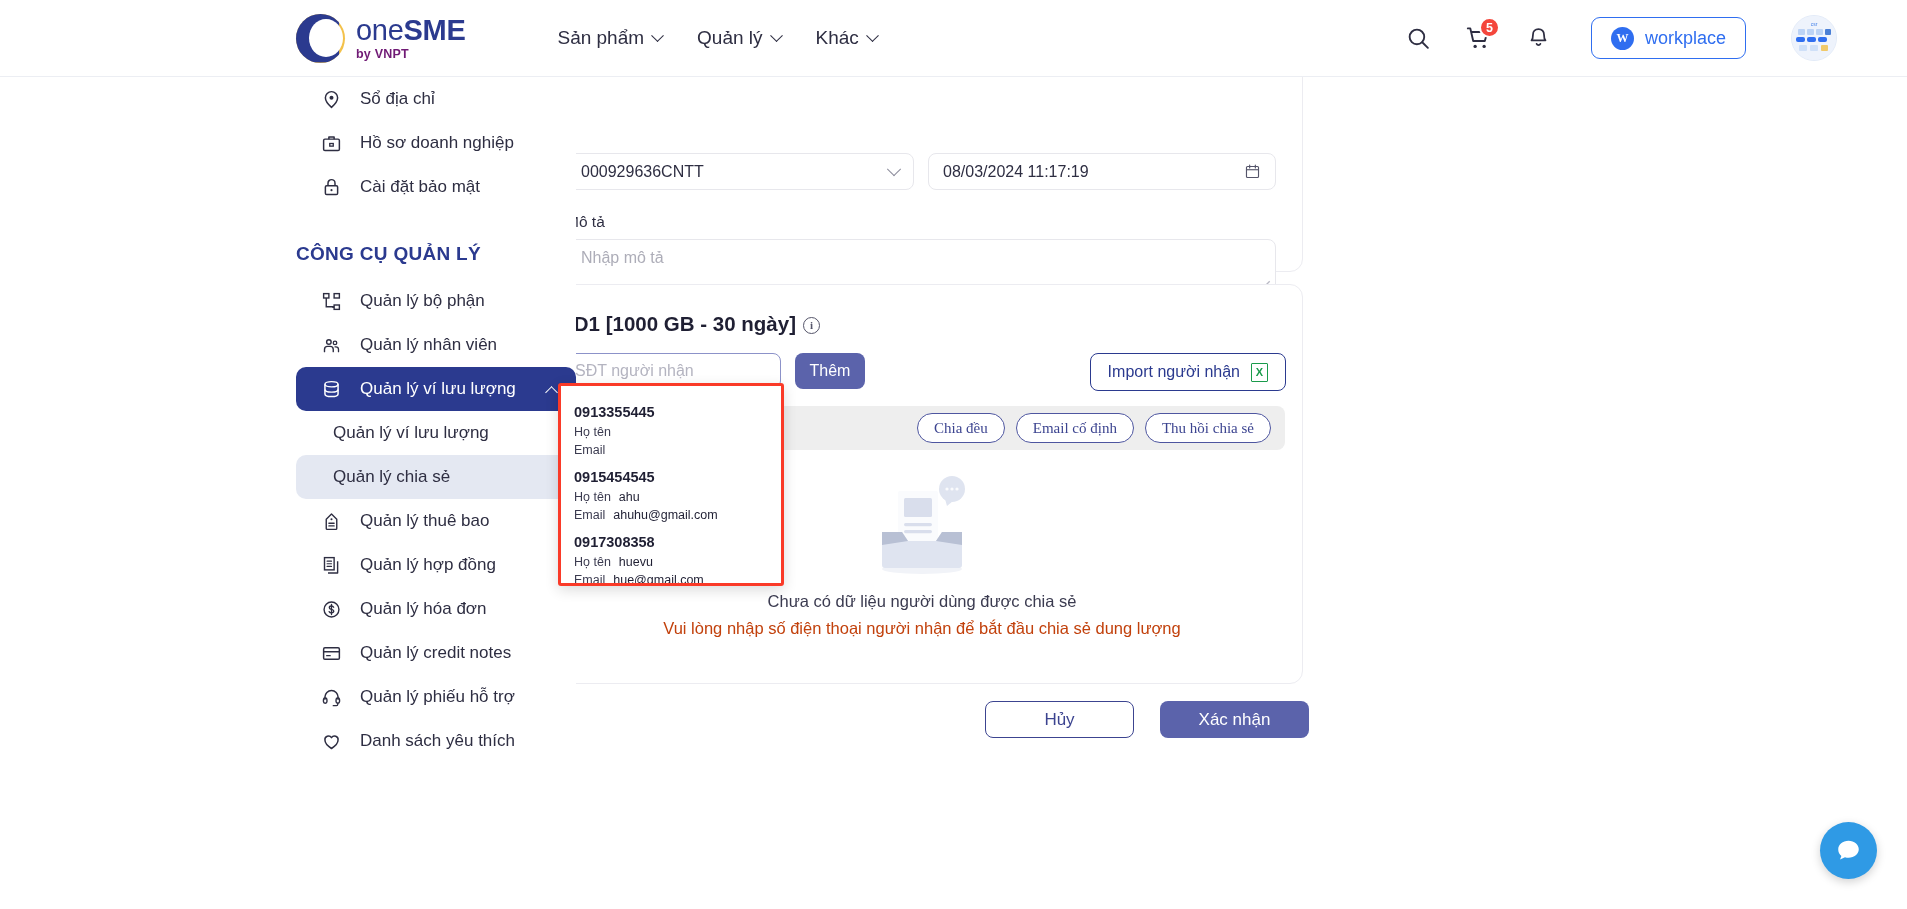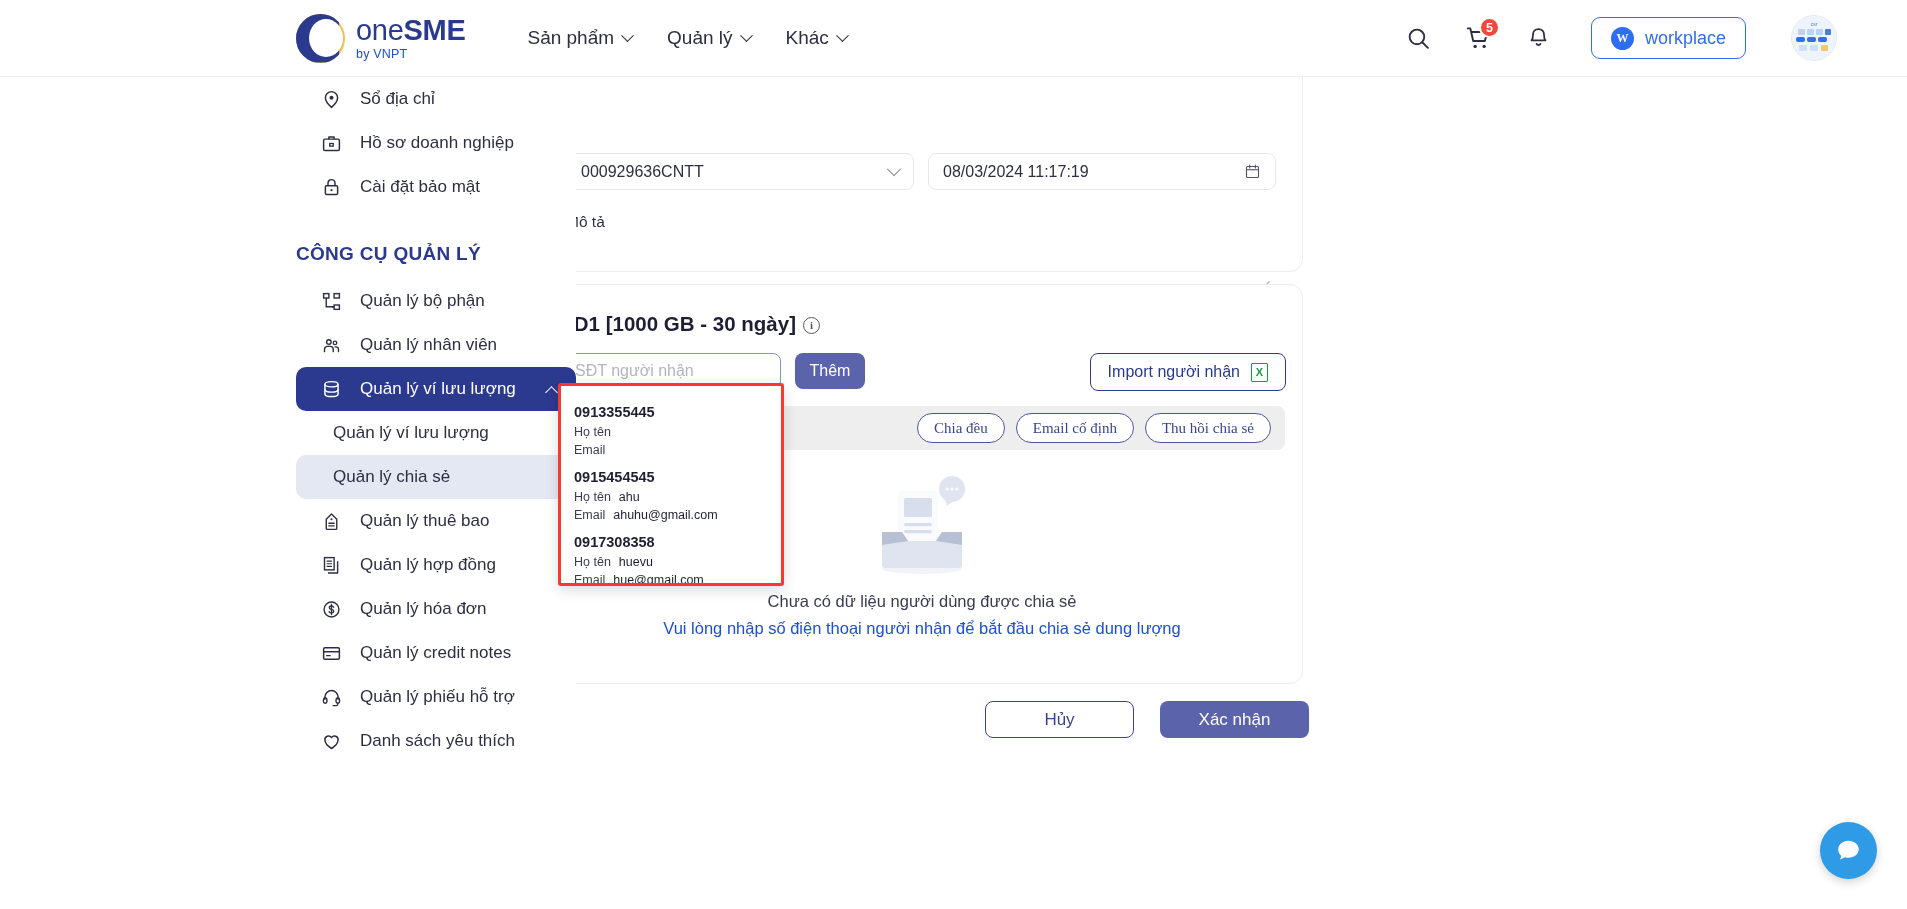--- a/index.html
+++ b/index.html
@@ -13,20 +13,21 @@
   }
 
   
   .header {
     position: absolute; top: 0; left: 0;
     width: 1907px; height: 77px;
     background: #fff;
     border-bottom: 1px solid #eceef3;
     display: flex; align-items: center;
     z-index: 40;
+    gap: 30px;
   }
   .logo-wrap {
     display: flex; align-items: center; gap: 11px;
     margin-left: 296px;
   }
   .logo-mark {
     position: relative; width: 49px; height: 49px;
     flex: 0 0 49px;
   }
   .logo-mark .moon-outer {
@@ -50,21 +51,21 @@
   .logo-text { line-height: 1; }
   .logo-text .one {
     font-size: 29px; font-weight: 400; color: #2b3a8f;
     letter-spacing: -0.3px;
   }
   .logo-text .sme {
     font-size: 29px; font-weight: 700; color: #2b3a8f;
     letter-spacing: -0.3px;
   }
   .logo-text .byvnpt {
-    font-size: 12.5px; font-weight: 400; color: #1d4ed8;
+    font-size: 12.5px; font-weight: 700; color: #701a75;
     margin-top: 3px; letter-spacing: 0.2px;
   }
 
   .nav { display: flex; align-items: center; gap: 35px; margin-left: 62px; }
   .nav-item {
     display: flex; align-items: center; gap: 9px;
     font-size: 19px; color: #2e2e42; cursor: pointer;
     white-space: nowrap;
   }
   .chev {
@@ -312,21 +313,21 @@
   .empty-state {
     position: absolute; left: 0; top: 185px;
     width: 100%;
     display: flex; flex-direction: column;
     align-items: center;
   }
   .empty-sub1 {
     font-size: 16.5px; color: #3b3b50; margin-top: 14px;
   }
   .empty-sub2 {
-    font-size: 16.5px; color: #1d4ed8; margin-top: 8px;
+    font-size: 16.5px; color: #c2410c; margin-top: 8px;
   }
 
   
   .ac-dropdown {
     position: absolute;
     left: 558px; top: 383px;
     width: 226px; height: 203px;
     background: #fff;
     border: 3px solid #fa3a28;
     border-radius: 3px;
@@ -613,20 +614,23 @@
     <span class="dv">08/03/2024 11:17:19</span>
     <svg width="17" height="17" viewBox="0 0 24 24" fill="none">
       <rect x="3.5" y="5" width="17" height="15.5" rx="1.5" stroke="#55556a" stroke-width="1.6"></rect>
       <path d="M3.5 9.5h17" stroke="#55556a" stroke-width="1.6"></path>
       <path d="M8 3v4M16 3v4" stroke="#55556a" stroke-width="1.6" stroke-linecap="round"></path>
     </svg>
   </div>
 
   <div class="lbl-mota" style="left:-10px;">Mô tả</div>
 
+  <div class="textarea-box" style="left:-10px;">
+    <span>Nhập mô tả</span>
+  </div>
 
   <svg class="ta-resize" viewBox="0 0 10 10" style="left:682px;">
     <path d="M9 1 1 9M9 5 5 9" stroke="#b8b8c4" stroke-width="1"></path>
   </svg>
 
   <div class="counter" style="left:614px;">0 / 500</div>
 
   <div class="card card-bd1" style="left:-35px; top:207px; width:762px; height:400px;">
 
     <div class="bd1-title">

